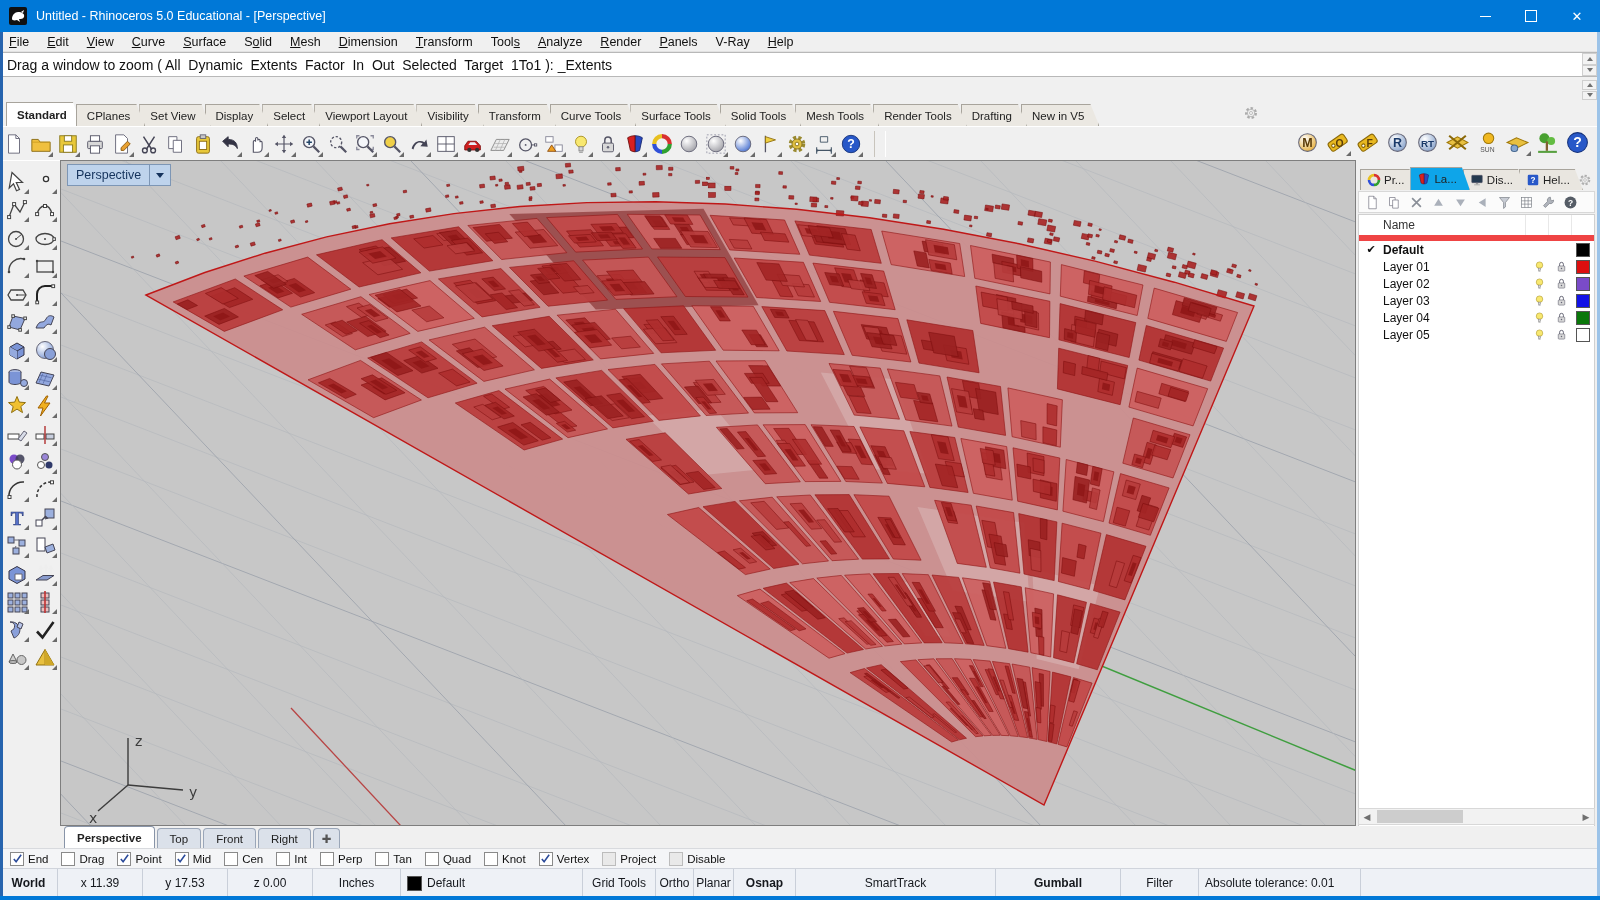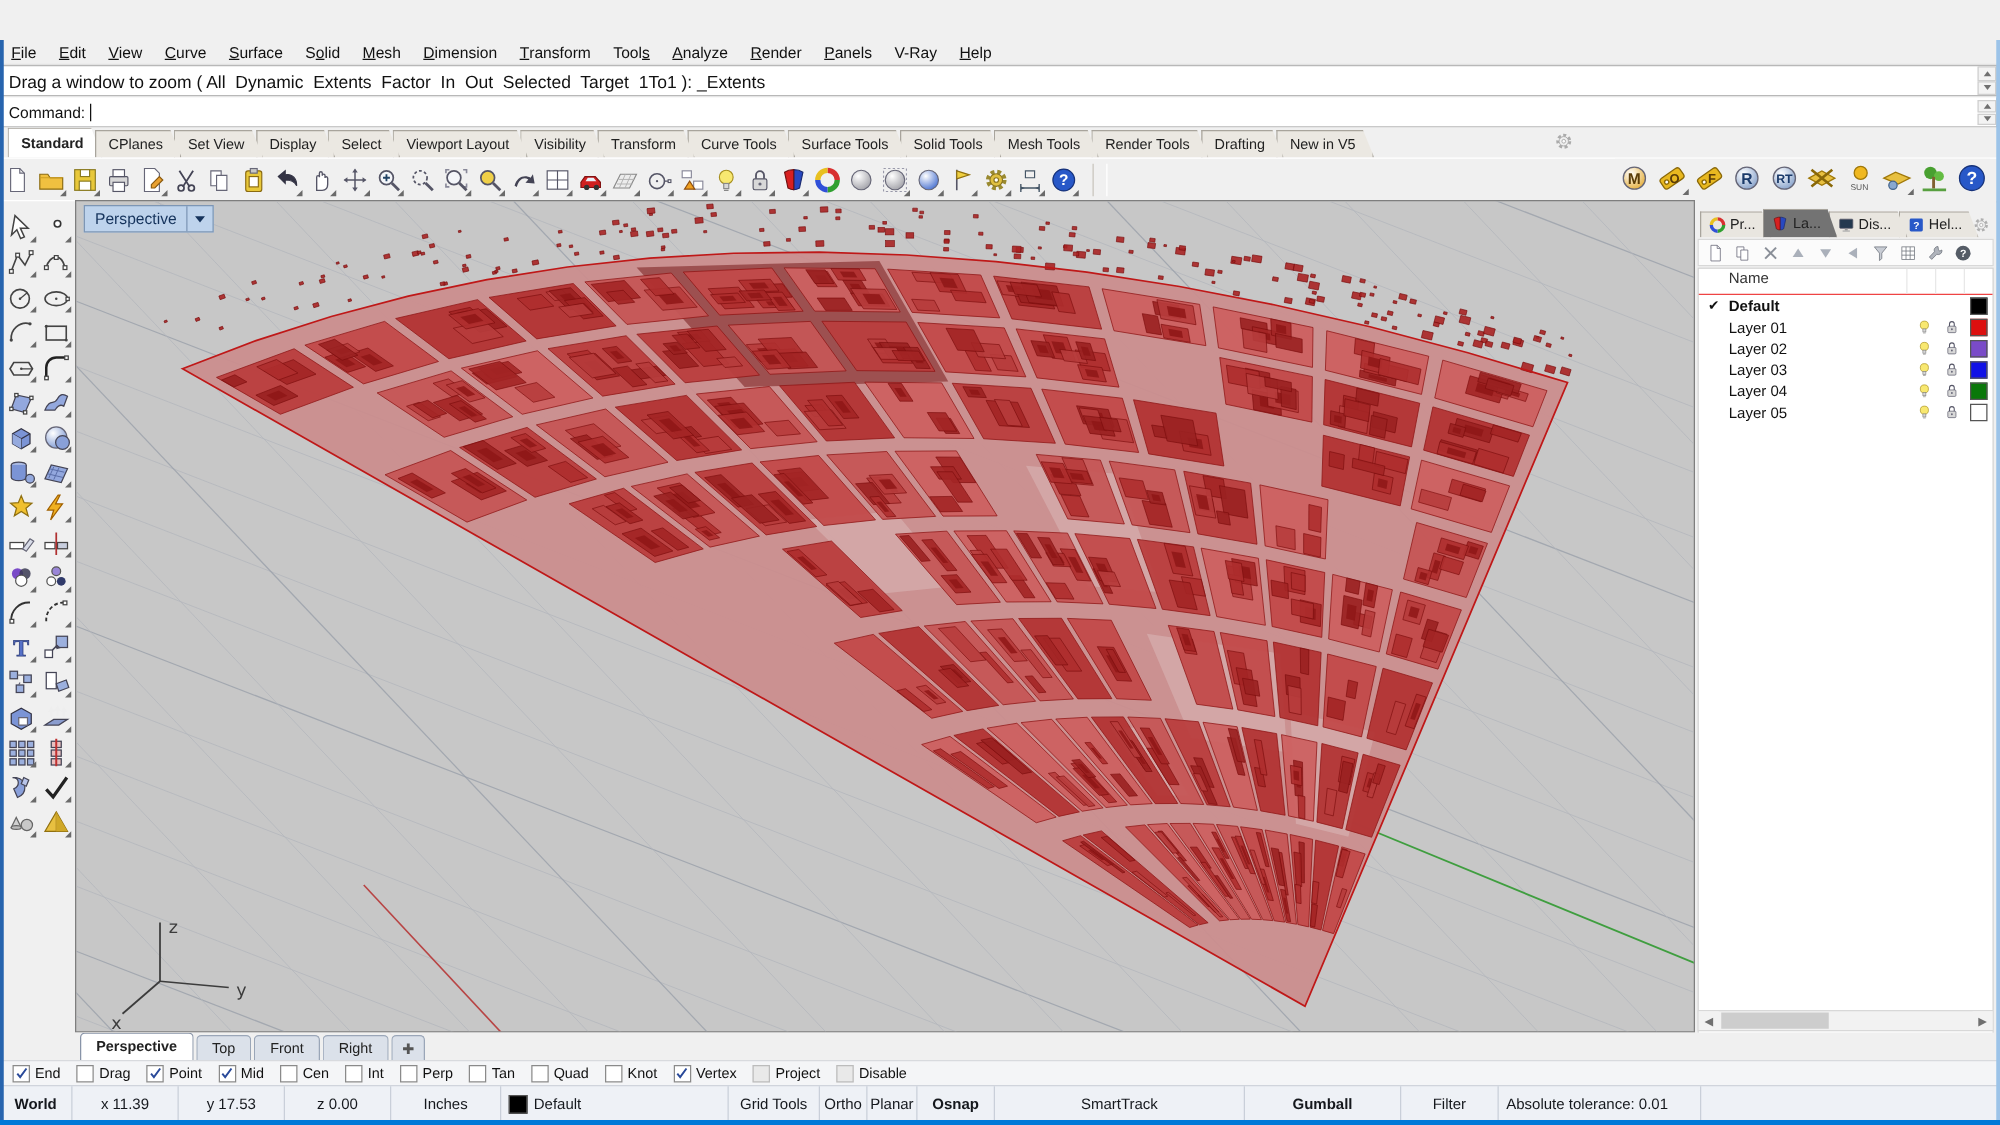--- a/index.html
+++ b/index.html
@@ -47,28 +47,28 @@
   
   #viewport{position:absolute;left:60px;top:160px;width:1296px;height:666px;background:#c7c7c7;border:1px solid #7e7e7e;box-sizing:border-box;overflow:hidden}
   #vpsvg{position:absolute;left:0;top:0}
   #vplabel{position:absolute;left:6px;top:3px;height:20px;background:#bed3ec;border:1px solid #7d96b5;display:flex;align-items:center;font-size:12.5px;color:#15335c;padding:0 4px 0 8px}
   #vplabel .sep{width:1px;height:100%;background:#7d96b5;margin:0 4px 0 8px}
   .dropdown-tri{width:0;height:0;border-left:4px solid transparent;border-right:4px solid transparent;border-top:5px solid #15335c;margin:0 2px}
   
   #panel{position:absolute;left:1356px;top:160px;width:241px;height:666px;background:#f0f0f0}
   #ptabs{position:absolute;left:4px;top:8px;height:22px;display:flex;align-items:flex-end}
   .ptab{position:relative;height:20px;display:flex;align-items:center;gap:3px;padding:0 12px 0 6px;font-size:11.5px;color:#222;background:#e9e6e0;border:1px solid #a8a49c;border-bottom:none;margin-right:-7px;clip-path:polygon(0 0,calc(100% - 8px) 0,100% 100%,0 100%)}
-  .ptab.active{background:#737373;z-index:4;height:22px}
+  .ptab.active{background:#0ea5e9;z-index:4;height:22px}
   .ptab svg{width:14px;height:14px}
   #ptabgear{position:absolute;right:4px;top:12px;width:16px;height:16px;opacity:.75}
   #ptoolbar{position:absolute;left:2px;top:31px;width:237px;height:22px;background:#fbfbfb;border:1px solid #d8d8d8;display:flex;align-items:center;gap:4px;padding-left:4px;box-sizing:border-box}
   #ptoolbar .pt{width:18px;height:18px;display:flex;align-items:center;justify-content:center}
   #ptoolbar svg{width:15px;height:15px}
   #ptable{position:absolute;left:2px;top:54px;width:237px;height:730px;background:#fff;border:1px solid #d0d0d0;box-sizing:border-box}
-  #phead{height:20px;border-bottom:1px solid #ef4444;display:flex;align-items:flex-start;font-size:12px;color:#333}
+  #phead{height:20px;border-bottom:6px solid #ef4444;display:flex;align-items:center;font-size:12px;color:#333}
   #phead .hname{padding-left:24px;flex:1}
   .hcol{width:22px;height:100%;border-left:1px solid #e8e8e8}
   .lrow{height:17px;display:flex;align-items:center;font-size:12px;color:#111}
   .lrow .chk{width:24px;text-align:center;font-size:11px}
   .lrow .lname{flex:1}
   .lrow .cell{width:22px;display:flex;align-items:center;justify-content:center}
   .lrow .cell svg{width:13px;height:13px}
   .swatch{width:12px;height:12px;border:1px solid #555}
   #pscroll{position:absolute;left:2px;top:648px;width:237px;height:17px;background:#f2f2f2;border:1px solid #d8d8d8;box-sizing:border-box;display:flex;align-items:center}
   .scrbtn{width:16px;height:15px;background:#f2f2f2;display:flex;align-items:center;justify-content:center;color:#707070;font-size:9px}
@@ -91,20 +91,39 @@
   .scell.left{justify-content:flex-start;padding-left:6px}
   
   #bl{position:absolute;left:0;top:32px;width:3px;height:868px;background:#2764ae}
   #br{position:absolute;right:0;top:32px;width:3px;height:868px;background:#9cc3e8}
   #bb{position:absolute;left:0;top:896px;width:1600px;height:4px;background:#0078d7}
 </style>
 </head>
 <body>
 
 <div id="win">
+  <div id="titlebar">
+    <svg id="appicon" viewBox="0 0 20 20">
+        <rect x="1" y="1" width="18" height="18" rx="2" fill="#101010"></rect>
+        <path d="M4 13c0-4 3-7 6-7 4 0 7 2 6 5-1 2-3 2-5 2l1 3-3-2c-3 1-5 0-5-1z" fill="#fff"></path>
+        <path d="M13 6l3-2-1 3z" fill="#fff"></path>
+      </svg>
+    <span id="titletext">Untitled - Rhinoceros 5.0 Educational - [Perspective]</span>
+    <div id="wincontrols">
+      <div class="wbtn">
+          <div class="glyph-min"></div>
+        </div>
+      <div class="wbtn">
+          <div class="glyph-max"></div>
+        </div>
+      <div class="wbtn">
+          <span>✕</span>
+        </div>
+    </div>
+  </div>
 
   <div id="menubar">
       <div class="menuitem"><u>F</u>ile</div>
       <div class="menuitem"><u>E</u>dit</div>
       <div class="menuitem"><u>V</u>iew</div>
       <div class="menuitem"><u>C</u>urve</div>
       <div class="menuitem"><u>S</u>urface</div>
       <div class="menuitem">S<u>o</u>lid</div>
       <div class="menuitem"><u>M</u>esh</div>
       <div class="menuitem"><u>D</u>imension</div>
@@ -118,24 +137,20 @@
     </div>
 
   <div id="cmdhist">Drag a window to zoom ( All  Dynamic  Extents  Factor  In  Out  Selected  Target  1To1 ): _Extents</div>
   <div id="cmdscroll">
     <div class="sarr">
         <div class="tri-u"></div>
       </div>
     <div class="sarr">
         <div class="tri-d"></div>
       </div>
-  </div>
-  <div id="cmdline">
-    <span>Command:</span>
-      <span id="caret"></span>
   </div>
   <div id="cmdspin">
     <div class="sarr" style="height:8px">
         <div class="tri-u"></div>
       </div>
     <div class="sarr" style="height:8px">
         <div class="tri-d"></div>
       </div>
   </div>
 

